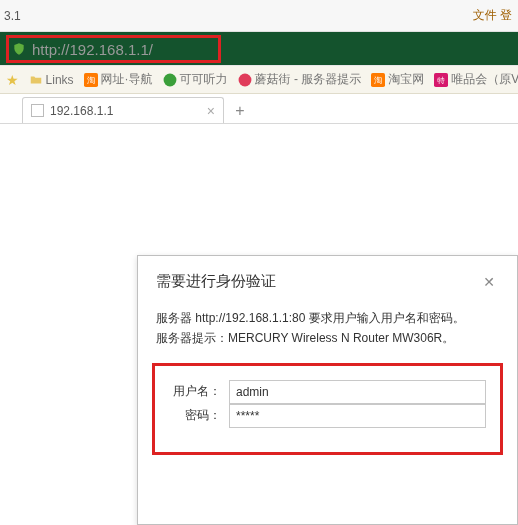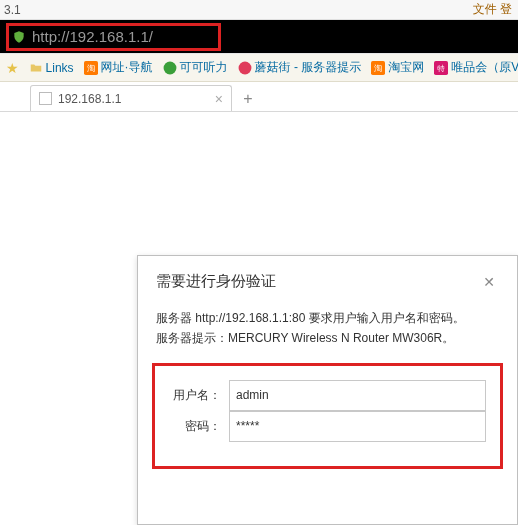--- a/index.html
+++ b/index.html
@@ -7,35 +7,35 @@
     margin: 0;
     font-family: "Microsoft YaHei", Arial, sans-serif;
     font-size: 12px;
     background: #fff;
     width: 518px;
     height: 525px;
     overflow: hidden;
     position: relative;
   }
   .topbar {
-    height: 20px;
+    height: 32px;
     background: #f7f7f7;
     border-bottom: 1px solid #e0e0e0;
     display: flex;
     align-items: center;
     padding-left: 4px;
     color: #555;
   }
   .topbar .right { margin-left: auto; padding-right: 6px; color: #a16207; }
   .addrbar {
     height: 34px;
-    background: #000000;
+    background: #14532d;
     border-bottom: 1px solid #e6e6e6;
     display: flex;
-    align-items: center;
+    align-items: flex-start;
     padding: 3px 6px;
   }
   .addr-highlight {
     border: 3px solid #d22;
     padding: 2px 3px;
     display: flex;
     align-items: center;
     width: 215px;
     height: 28px;
   }
@@ -49,30 +49,30 @@
     height: 28px;
     background: #f7f5ed;
     border-bottom: 1px solid #e0dccb;
     display: flex;
     align-items: center;
     padding: 0 6px;
     gap: 10px;
     white-space: nowrap;
     overflow: hidden;
   }
-  .bm { display: flex; align-items: center; gap: 3px; color: #0369a1; cursor: pointer; }
+  .bm { display: flex; align-items: center; gap: 3px; color: #737373; cursor: pointer; }
   .bm-icon { width: 14px; height: 14px; flex-shrink: 0; }
   .star-icon { color: #e6c24a; font-size: 14px; line-height: 1; }
   .tabstrip {
     height: 30px;
     background: #fff;
     border-bottom: 1px solid #d8d8d8;
     display: flex;
     align-items: flex-end;
-    padding-left: 30px;
+    padding-left: 22px;
   }
   .tab {
     width: 202px;
     height: 26px;
     border: 1px solid #cfcfcf;
     border-bottom: none;
     border-radius: 3px 3px 0 0;
     background: #fff;
     display: flex;
     align-items: center;
@@ -109,21 +109,21 @@
   .cred-box {
     margin: 14px 14px 0 14px;
     border: 3px solid #d22;
     padding: 14px 14px 16px 14px;
   }
   .cred-row { display: flex; align-items: center; }
   .cred-row:last-child { margin-bottom: 8px; }
   .cred-label { width: 60px; text-align: right; padding-right: 8px; color: #333; }
   .cred-input {
     flex: 1;
-    height: 31px;
+    height: 24px;
     border: 1px solid #c8c8c8;
     padding: 2px 6px;
     font-size: 12px;
     font-family: inherit;
     color: #333;
   }
   .dlg-foot {
     display: flex;
     justify-content: flex-end;
     gap: 12px;

